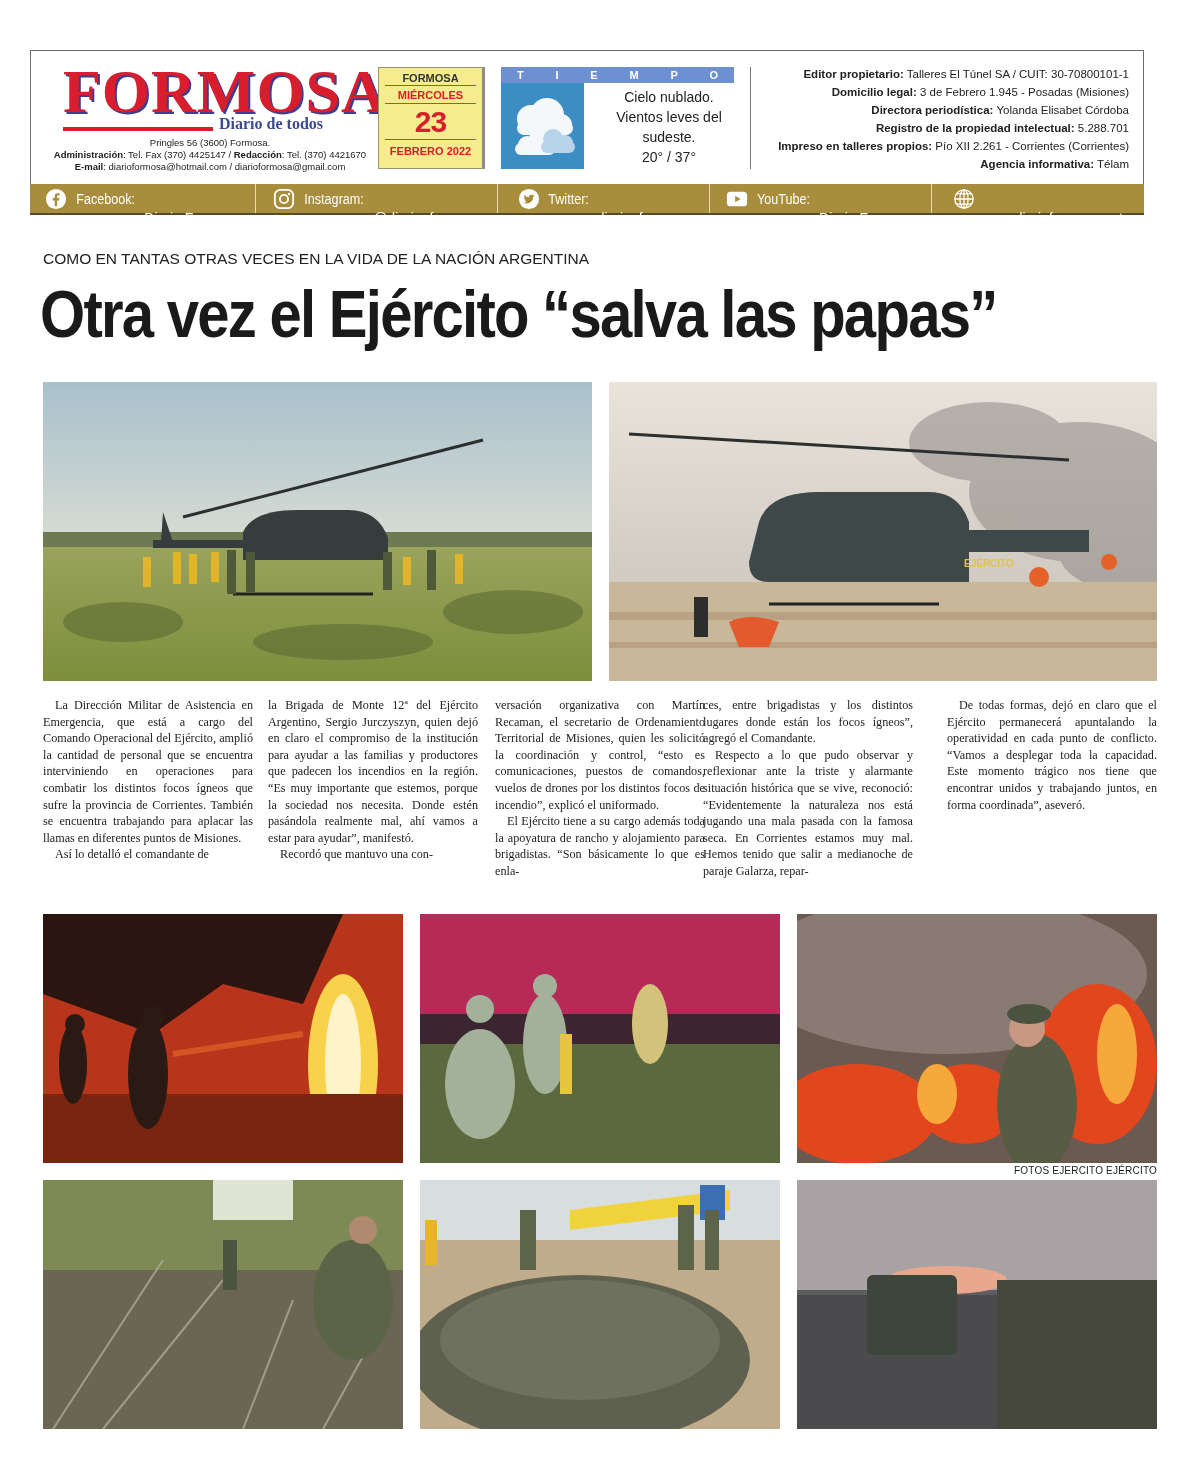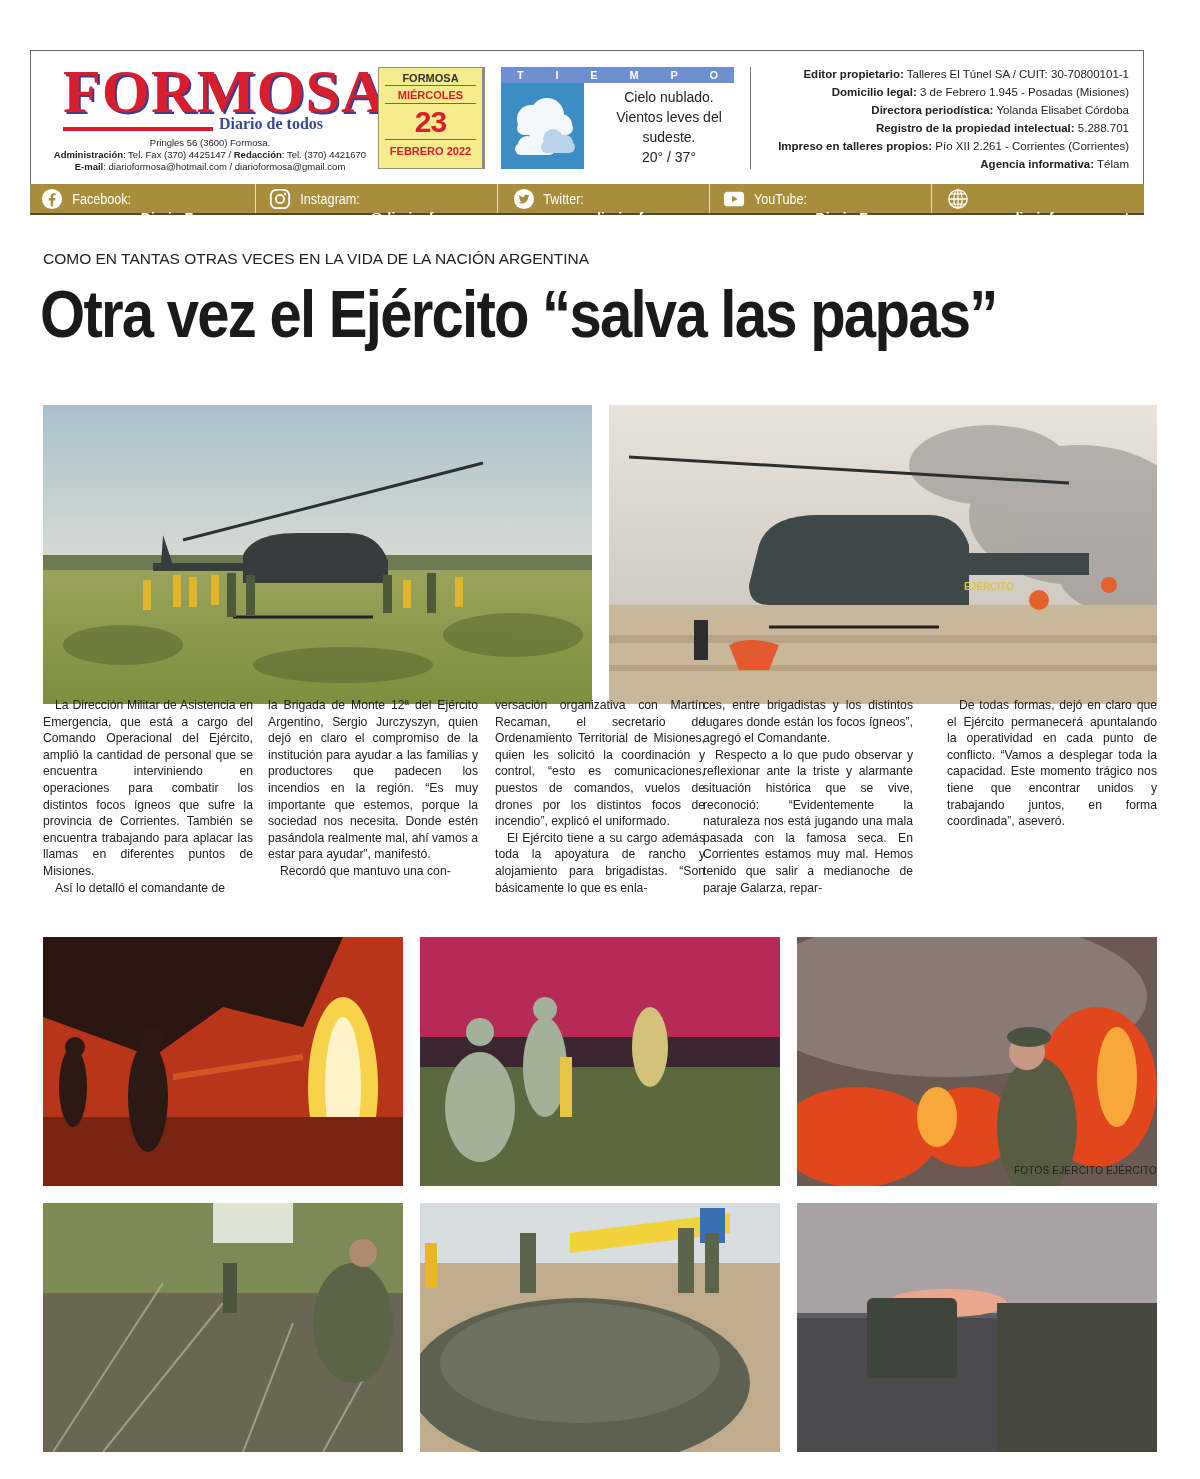--- a/index.html
+++ b/index.html
@@ -30,31 +30,31 @@
   .vrule { position: absolute; left: 719px; top: 16px; width: 1px; height: 102px; background: #777; }
 
   .credits { position: absolute; right: 14px; top: 14px; width: 380px; text-align: right; font-size: 11.5px; line-height: 18px; color: #222; }
   .credits b { font-weight: bold; }
 
   
   .socialbar { position: absolute; left: 30px; top: 184px; width: 1114px; height: 31px; background: #a88d3d; border-bottom: 2px solid #5a4a22; display: flex; align-items: center; }
   .social { height: 100%; display: flex; align-items: center; justify-content: center; gap: 6px; color: #fff; font-family: "Liberation Sans", sans-serif; font-size: 14px; border-right: 1px solid #e8dcb0; }
   .social:last-child { border-right: none; }
   .social .lbl { font-weight: normal; transform: scaleX(0.9); display: inline-block; }
-  .social .val { font-weight: bold; margin-top: 39px; }
+  .social .val { font-weight: normal; margin-top: 39px; }
   .social svg { width: 22px; height: 22px; flex: none; }
 
   
   .kicker { position: absolute; left: 43px; top: 250px; font-size: 15.5px; color: #222; letter-spacing: 0px; font-family: "Liberation Sans", sans-serif; }
   .headline { position: absolute; left: 40px; top: 274px; font-family: "Liberation Sans", sans-serif; font-weight: bold; font-size: 66px; line-height: 80px; color: #1a1a1a; letter-spacing: -2px; transform: scaleX(0.88); transform-origin: left top; white-space: nowrap; }
 
-  .photo { position: absolute; overflow: hidden; margin-top: 23px; }
+  .photo { position: absolute; overflow: hidden; }
   .photo svg { width: 100%; height: 100%; display: block; }
 
-  .body-col { position: absolute; top: 697px; width: 210px; font-family: Liberation Sans, sans-serif; font-size: 12.2px; line-height: 16.6px; color: #222; text-align: justify; hyphens: manual; }
+  .body-col { position: absolute; top: 697px; width: 210px; font-family: Liberation Serif, serif; font-size: 12.2px; line-height: 16.6px; color: #222; text-align: justify; hyphens: manual; }
   .body-col p { text-indent: 12px; }
   .body-col p.cont { text-indent: 0; }
 
   .photo-credit { position: absolute; right: 43px; top: 1165px; font-size: 10px; color: #222; letter-spacing: 0.2px; }
 </style>
 </head>
 <body>
 
 <header class="masthead">
   <div class="brand">

